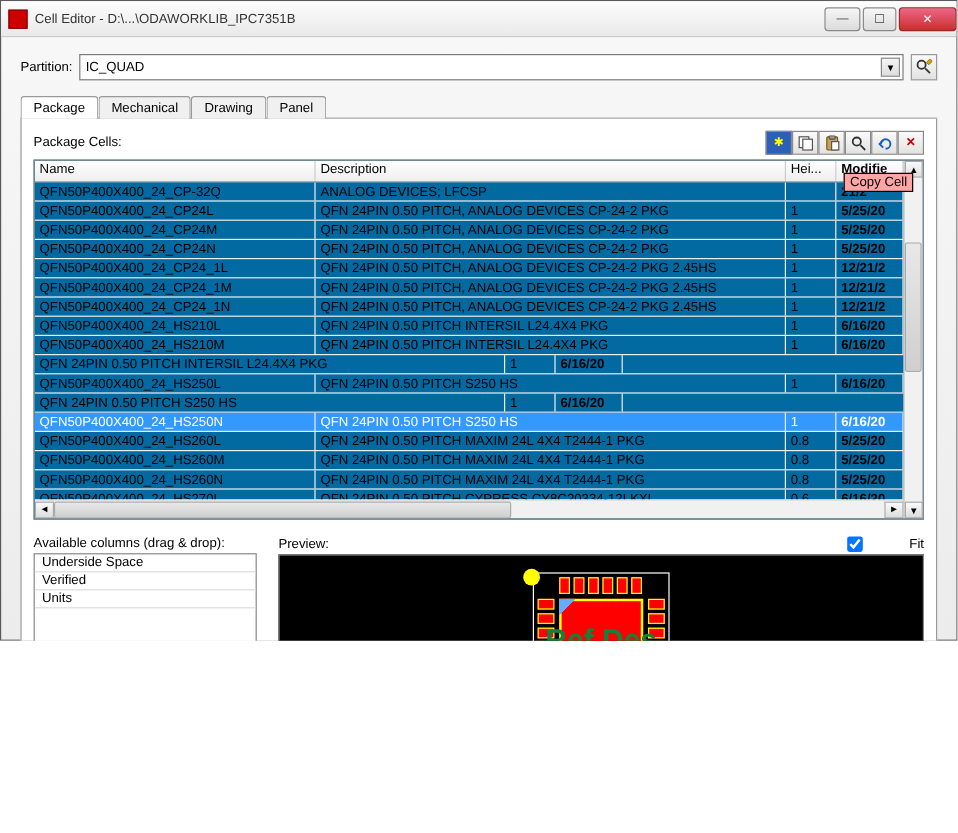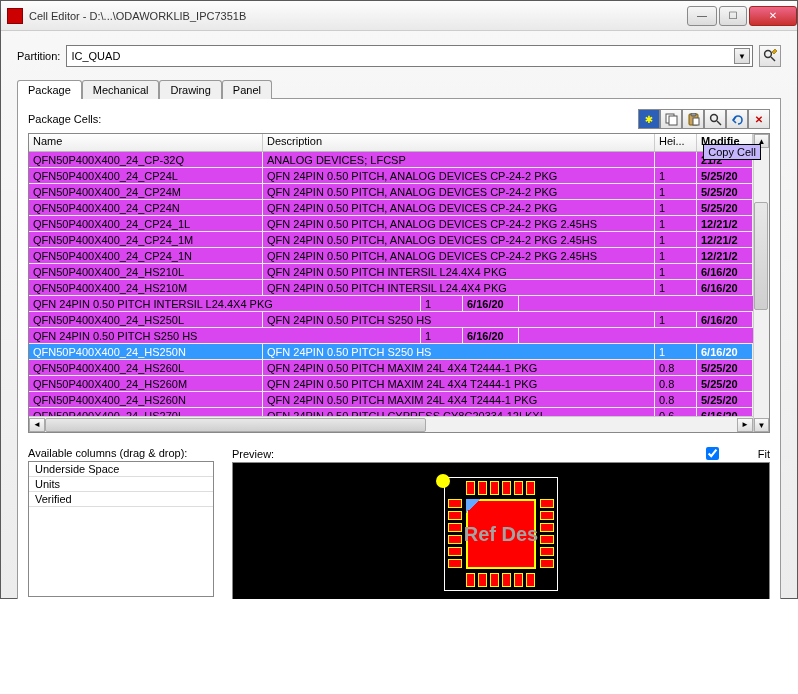--- a/index.html
+++ b/index.html
@@ -1,17 +1,17 @@
 <!DOCTYPE html>
 <html><head>
 <meta charset="utf-8">
 <style>
 * { box-sizing: border-box; margin: 0; padding: 0; font-family: 'Segoe UI', Tahoma, sans-serif; font-size: 11px; }
 body { background: #fff; overflow: hidden; }
-.window { width: 798px; height: 599px; background: linear-gradient(#f8f8f8,#ececec); border: 1px solid #5a5a5a; box-shadow: 0 0 8px rgba(0,0,0,.3); position: relative; }
+.window { width: 798px; height: 534px; background: linear-gradient(#f8f8f8,#ececec); border: 1px solid #5a5a5a; box-shadow: 0 0 8px rgba(0,0,0,.3); position: relative; }
 .titlebar { height: 30px; background: linear-gradient(#fdfdfd,#e9e9e9); border-bottom: 1px solid #ccc; display: flex; align-items: center; padding: 0 0 0 6px; }
 .title-icon { width: 16px; height: 16px; background: #c00; border:1px solid #800; margin-right: 6px; display:inline-block; }
 .title-text { flex: 1; color: #333; }
 .win-btns { display: flex; }
 .win-btn { width: 30px; height: 20px; margin-left:2px; border:1px solid #8a8a8a; background: linear-gradient(#f6f6f6,#dcdcdc); border-radius:3px; display:flex; align-items:center; justify-content:center; font-size:10px; color:#444;}
 .win-btn.max{width:28px;}
 .win-btn.close { width: 48px; background: linear-gradient(#e68,#c9302c); color:#fff; border-color:#a02622;}
 .content { padding: 14px 16px 0 16px; }
 .partition-row { display:flex; align-items:center; margin-bottom: 12px; }
 .partition-row label { margin-right: 6px; }
@@ -19,37 +19,37 @@
 .partition-select .arrow { position:absolute; right:2px; top:2px; width:16px; height:16px; border:1px solid #888; background:linear-gradient(#f4f4f4,#ddd); display:flex; align-items:center; justify-content:center; font-size:8px;}
 .tool-icon { width:22px; height:22px; border:1px solid #999; background:linear-gradient(#fafafa,#e2e2e2); margin-left:6px; display:flex; align-items:center; justify-content:center;}
 .tabs { display:flex; border-bottom:1px solid #999; margin-top:4px;}
 .tab { padding:3px 10px; border:1px solid #999; border-bottom:none; background:#f0f0f0; margin-right:0px; position:relative; top:1px; border-radius:3px 3px 0 0;}
 .tab.active { background:#fff; }
 .tab-body { border:1px solid #999; border-top:none; padding:10px 10px 10px 10px; background:#fff; height:562px; }
 .cells-head { display:flex; align-items:center; margin-bottom:4px;}
 .cells-head span{flex:1;}
 .icon-group{display:flex; gap:0;}
 .icon-btn{width:22px; height:20px; border:1px solid #8a8a8a; background:linear-gradient(#fafafa,#e2e2e2); display:flex; align-items:center; justify-content:center; font-size:10px; color:#333;}
-.grid-wrap{border:1px solid #888; height:300px; display:flex; flex-direction:column; background:#d946ef;}
+.grid-wrap{border:1px solid #888; height:300px; display:flex; flex-direction:column; background:#0369a1;}
 .grid-head{display:flex; background:linear-gradient(#fff,#eee); border-bottom:1px solid #bbb; height:18px;}
 .gh{border-right:1px solid #ccc; padding:1px 4px; font-size:11px; overflow:hidden; white-space:nowrap;}
 .grid-body{flex:1; overflow:hidden; position:relative;}
 .row{display:flex; height:16px; border-bottom:1px solid #eee;}
 .row.sel{background:#3399ff; color:#fff;}
 .cell{border-right:1px solid #eee; padding:0 4px; overflow:hidden; white-space:nowrap; font-size:11px; line-height:16px;}
 .c-name{width:234px;} .c-desc{width:392px;} .c-h{width:42px;} .c-m{width:56px;font-weight:bold;}
 .scroll-h{height:16px; background:#f1f1f1; border-top:1px solid #ccc; display:flex; align-items:center;}
 .scroll-h .tbtn{width:16px; height:14px; border:1px solid #aaa; background:linear-gradient(#fafafa,#ddd); font-size:8px; display:flex; align-items:center; justify-content:center;}
 .scroll-h .track{flex:1; height:14px; position:relative;}
 .scroll-h .thumb{position:absolute; left:0; width:55%; height:14px; background:linear-gradient(#e8e8e8,#cfcfcf); border:1px solid #aaa; border-radius:2px;}
 .v-scroll{width:16px; background:#f1f1f1; border-left:1px solid #ccc;}
 .v-scroll .tbtn{height:14px; border:1px solid #aaa; background:linear-gradient(#fafafa,#ddd); font-size:8px; display:flex; align-items:center; justify-content:center;}
 .v-scroll .track{height:calc(100% - 28px); position:relative;}
 .v-scroll .thumb{position:absolute; top:20%; width:14px; left:0; height:40%; background:linear-gradient(#e8e8e8,#cfcfcf); border:1px solid #aaa; border-radius:2px;}
-.tooltip{position:absolute; right:36px; top:143px; background:#c4b5fd; border:1px solid #000; padding:1px 4px; font-size:11px; z-index:10;}
+.tooltip{position:absolute; right:36px; top:143px; background:#fca5a5; border:1px solid #000; padding:1px 4px; font-size:11px; z-index:10;}
 .lower{display:flex; margin-top:14px; gap:18px; height:158px;}
 .avail{width:186px;}
 .avail-label{margin-bottom:2px; display:block;}
 .avail-box{border:1px solid #888; height:136px; background:#fff;}
 .avail-box div{padding:1px 6px; border-bottom:1px solid #ddd;}
 .prev{flex:1; display:flex; flex-direction:column;}
 .prev-head{display:flex; align-items:center; margin-bottom:2px;}
 .prev-head span{flex:1;}
 .fit-chk{display:flex; align-items:center;gap:36px;}
 .fit-chk input{margin-right:3px;}
@@ -58,21 +58,21 @@
 .btn{width:86px; height:24px; border:1px solid #8a8a8a; background:linear-gradient(#fafafa,#e2e2e2); border-radius:3px; color:#333;}
 .btn:disabled{color:#999;}
 .help-btn{width:24px; height:22px; display:flex; align-items:center; justify-content:center;}
 .help-btn svg{display:block;}
 
 .pcb{position:absolute; left:50%; top:50%; transform:translate(-50%,-50%);}
 .core{width:70px; height:70px; background:#ff0000; border:2px solid #ff0; position:relative;}
 .pin{position:absolute; background:#ff0000; border:1px solid #ff0;}
 .pin.t,.pin.b{width:9px; height:14px;}
 .pin.l,.pin.r{width:14px; height:9px;}
-.refdes{position:absolute; color:#a3a3a3; font-size:20px; font-weight:bold; left:50%; top:50%; transform:translate(-50%,-50%); white-space:nowrap; z-index:3;}
+.refdes{position:absolute; color:#15803d; font-size:25px; font-weight:bold; left:50%; top:50%; transform:translate(-50%,-50%); white-space:nowrap; z-index:3;}
 .p1{position:absolute; width:14px; height:14px; border-radius:50%; background:#ff0; top:-25px; left:-30px;}
 .corner{position:absolute; left:-2px; top:-2px; width:14px; height:14px; background:linear-gradient(135deg,#6af 50%, transparent 50%);}
 .outline{position:absolute; border:1px solid #fff; left:-22px; top:-22px; right:-22px; bottom:-22px;}
 </style>
 </head>
 <body>
 
 <div class="window">
   <div class="titlebar">
     <span class="title-icon"></span>
@@ -270,22 +270,22 @@
             <div class="tbtn">▼</div>
           </div>
         </div>
       </div>
 
       <div class="lower">
         <div class="avail">
           <span class="avail-label">Available columns (drag &amp; drop):</span>
           <div class="avail-box" id="avail-box">
               <div>Underside Space</div>
+              <div>Verified</div>
               <div>Units</div>
-              <div>Verified</div>
             </div>
         </div>
         <div class="prev">
           <div class="prev-head">
             <span>Preview:</span>
             <label class="fit-chk">
               <input type="checkbox" checked="" style="">
               <span>Fit</span>
             </label>
           </div>

